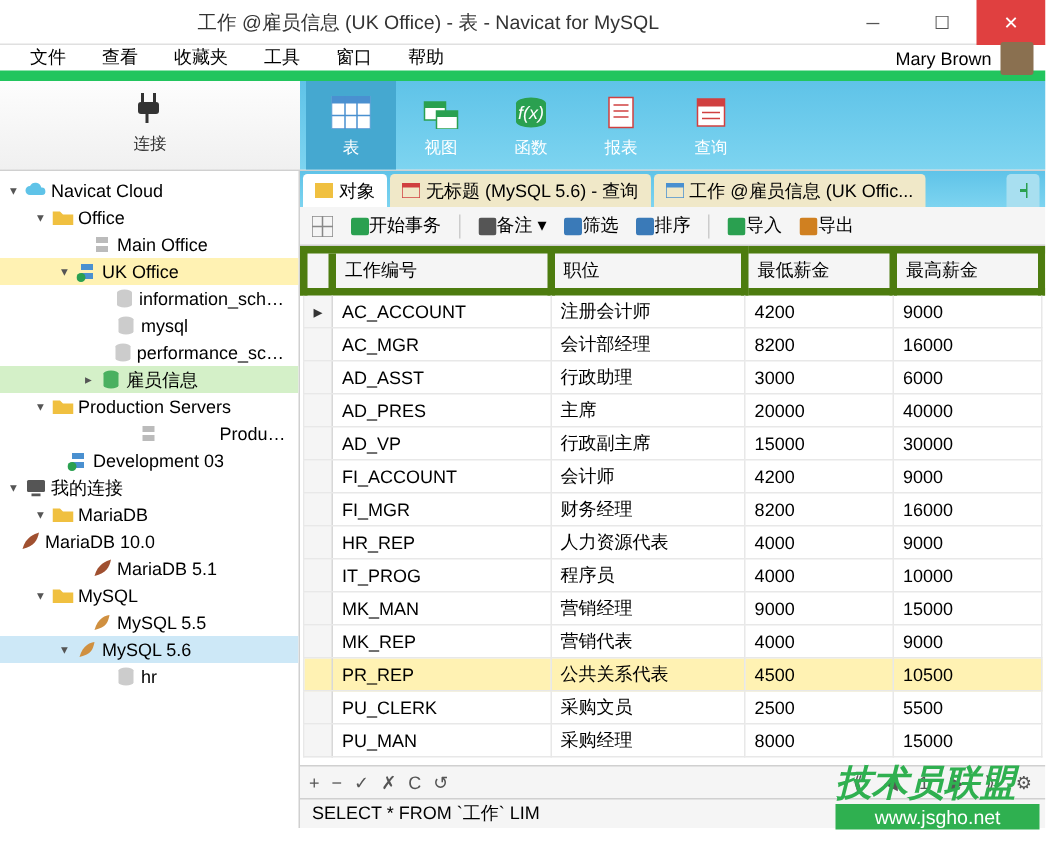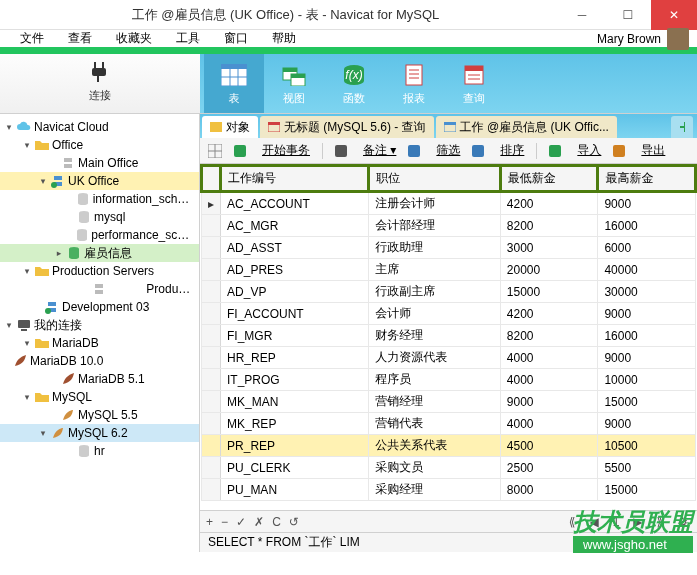--- a/index.html
+++ b/index.html
@@ -38,37 +38,37 @@
 .sel-green { background: #d4f0c8; }
 
 .content { flex: 1; display: flex; flex-direction: column; overflow: hidden; }
 .tabs { height: 24px; background: linear-gradient(#5fc3e8,#7dd4f0); display: flex; align-items: end; }
 .tab { height: 22px; padding: 0 8px; display: flex; align-items: center; gap: 4px; font-size: 11px; border-top-left-radius: 3px; border-top-right-radius: 3px; margin-left: 2px; cursor: pointer; }
 .tab.active { background: #fff; }
 .tab.norm { background: #f0e8c8; }
 .tab.add { width: 22px; justify-content: center; background: #a8dff0; margin-left: auto; margin-right: 4px; }
 
 .toolbar { height: 26px; background: #f5f5f5; border-bottom: 1px solid #d0d0d0; display: flex; align-items: center; gap: 12px; padding: 0 8px; }
-.tool-btn { display: flex; align-items: center; gap: 16px; cursor: pointer; font-size: 11px; text-decoration: underline; }
+.tool-btn { display: flex; align-items: center; gap: 0; cursor: pointer; font-size: 11px; }
 
 .table-wrap { flex: 1; overflow: auto; }
 table { border-collapse: collapse; width: 100%; }
-th { background: #f5f5f5; border: 3px solid #4d7c0f; padding: 3px 6px; text-align: left; font-weight: normal; font-size: 12px; }
+th { background: #f5f5f5; border: 5px solid #4d7c0f; padding: 3px 6px; text-align: left; font-weight: normal; font-size: 12px; }
 td { border: 1px solid #e8e8e8; padding: 2px 6px; }
 .row-indicator { width: 14px; text-align: center; color: #333; border-right: 1px solid #d8d8d8; background: #f5f5f5; }
 tr.sel-row td { background: #fff2b3; }
 
 .grid-footer { height: 22px; background: #f5f5f5; border-top: 1px solid #d0d0d0; display: flex; align-items: center; padding: 0 6px; gap: 8px; font-size: 11px; }
 .grid-footer .spacer { flex: 1; }
 .status { height: 20px; background: #f5f5f5; border-top: 1px solid #d0d0d0; display: flex; align-items: center; padding: 0 8px; font-size: 11px; }
 .status .spacer { flex: 1; }
 
 .watermark { position: absolute; right: 4px; bottom: 22px; pointer-events: none; }
 .wm-title { color: #2fb050; font-size: 24px; font-weight: bold; font-style: italic; }
-.wm-url { background: #2fb050; color: #fff; padding: 1px 10px; font-size: 13px; margin-top: -2px; }
+.wm-url { background: #2fb050; color: #fff; padding: 1px 26px; font-size: 13px; margin-top: -2px; }
 
 svg { display: block; }
 </style>
 </head>
 <body>
 
 <div class="titlebar">
   <div class="titlebar-title">工作 @雇员信息 (UK Office) - 表 - Navicat for MySQL</div>
   <div class="titlebar-controls">
     <div class="titlebar-btn titlebar-min">─</div>
@@ -340,21 +340,21 @@
         </span>
         <span class="tree-label">MySQL 5.5</span>
       </div>
       <div class="tree-node sel-blue" style="padding-left: 38px;">
         <span class="tree-arrow">▾</span>
         <span class="tree-icon">
           <svg width="14" height="14">
             <path d="M2 12c2-8 8-10 10-10-1 5-2 8-10 10z" fill="#d09040"></path>
           </svg>
         </span>
-        <span class="tree-label">MySQL 6.2</span>
+        <span class="tree-label">MySQL 5.6</span>
       </div>
       <div class="tree-node" style="padding-left: 64px;">
         <span class="tree-arrow"></span>
         <span class="tree-icon">
           <svg width="14" height="14">
             <ellipse cx="7" cy="3" rx="5" ry="2" fill="#ccc"></ellipse>
             <path d="M2 3v8a5 2 0 0010 0V3" fill="#ccc"></path>
           </svg>
         </span>
         <span class="tree-label">hr</span>

